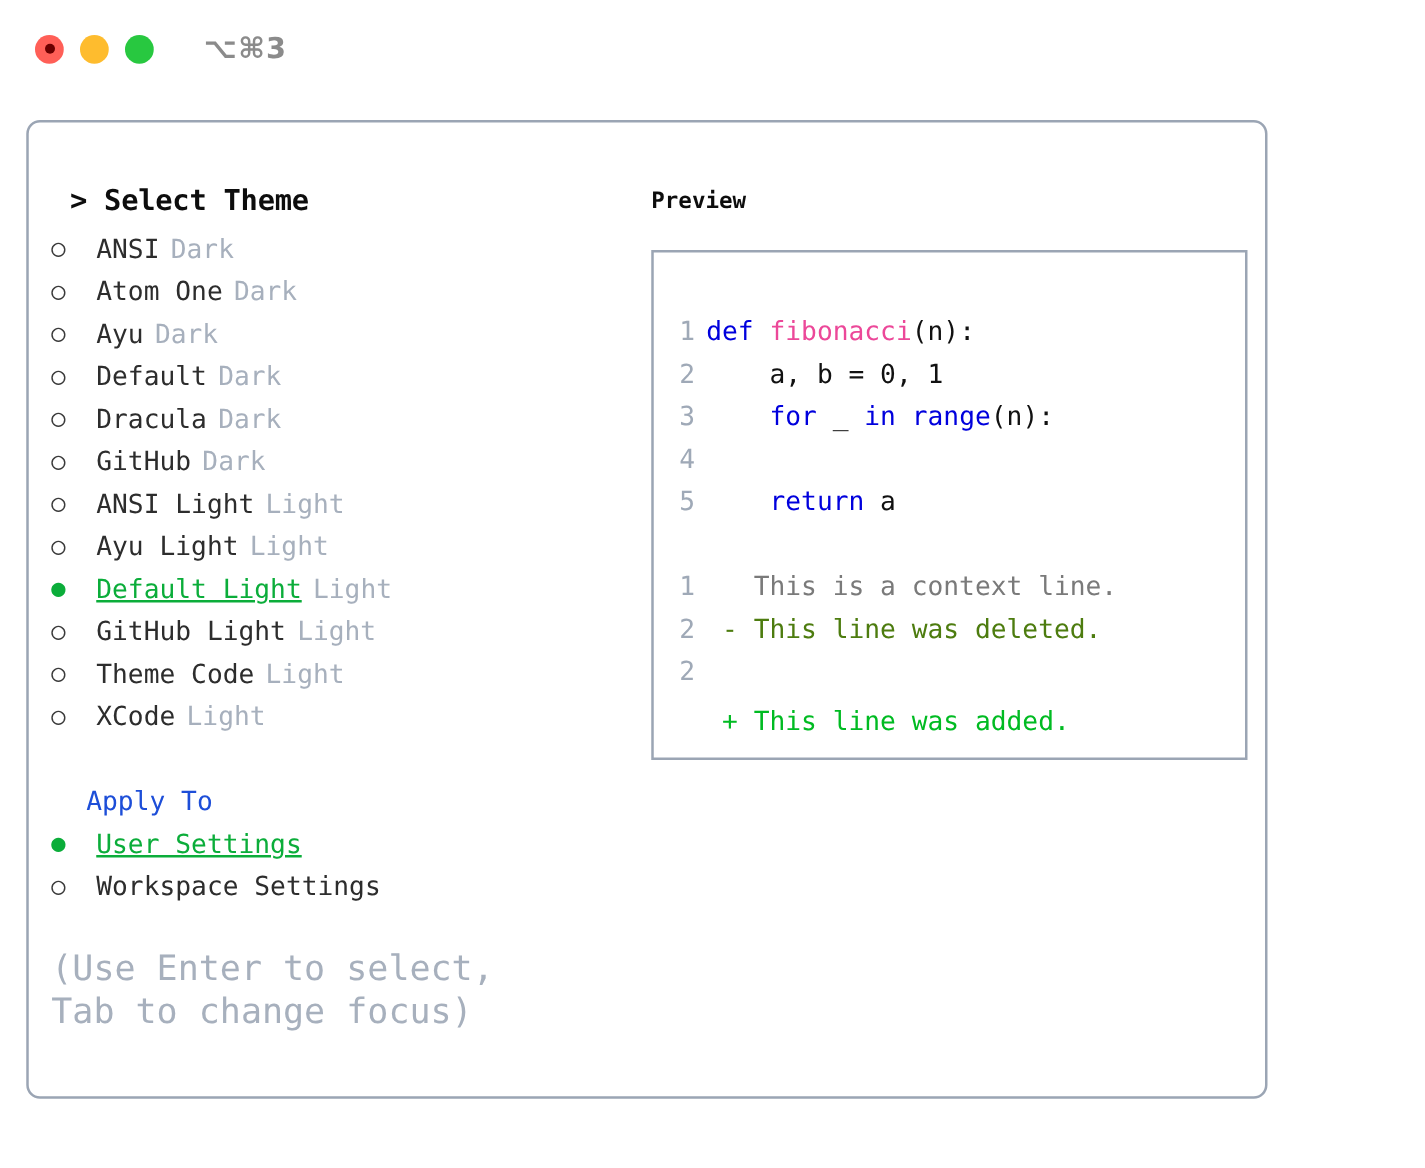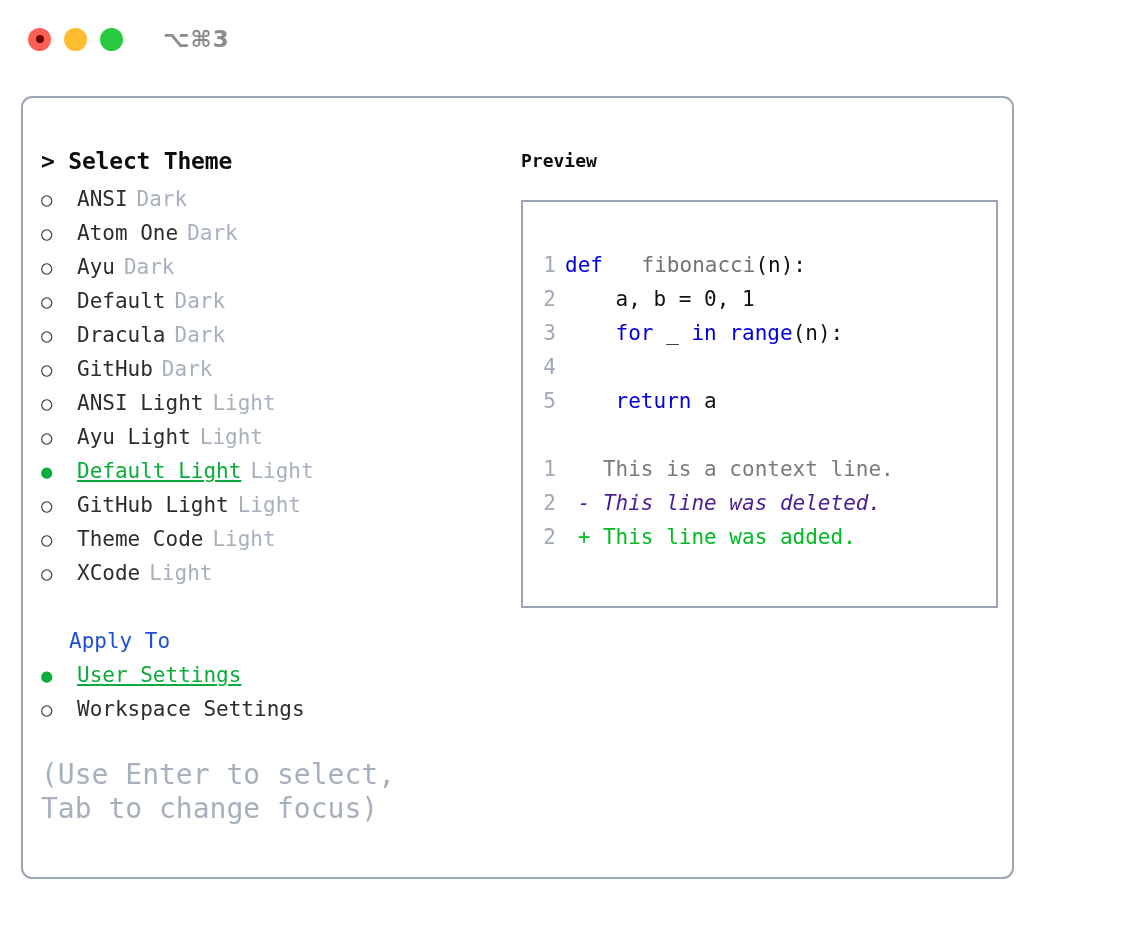--- a/index.html
+++ b/index.html
@@ -75,21 +75,21 @@
     width: 462px;
     flex: 0 0 462px;
     padding-left: 0;
   }
 
   .section-head {
     font-size: 23px;
     font-weight: 700;
     color: #0d0d0d;
     letter-spacing: -0.2px;
-    margin: 0 0 4px 0;
+    margin: 0 0 4px 15px;
     height: 34px;
     line-height: 34px;
     white-space: pre;
   }
 
   .opt-row {
     height: 34px;
     line-height: 34px;
     font-size: 21px;
     color: #2d2d2d;
@@ -165,27 +165,27 @@
     display: inline-block;
     width: 26px;
     flex: 0 0 26px;
     text-align: right;
     color: #9fa9b7;
     padding-right: 9px;
   }
   .code-body { white-space: pre; }
 
   .tok-kw   { color: #0000dd; }
-  .tok-fn   { color: #737373; margin-left: 26px; }
+  .tok-fn   { color: #ec4899; }
   .tok-plain{ color: #111111; }
 
   .diff-gap { height: 34px; }
   .d-ctx { color: #7a7a7a; }
-  .d-del { color: #4c1d95; font-style: italic; }
-  .d-add { color: #00bb22; }
+  .d-del { color: #4d7c0f; }
+  .d-add { color: #00bb22; margin-top: 40px; }
 </style>
 </head>
 <body>
 
 <div id="screen">
 
   <div id="titlebar">
     <div class="lights">
       <div class="light red">
         <div class="dot"></div>

